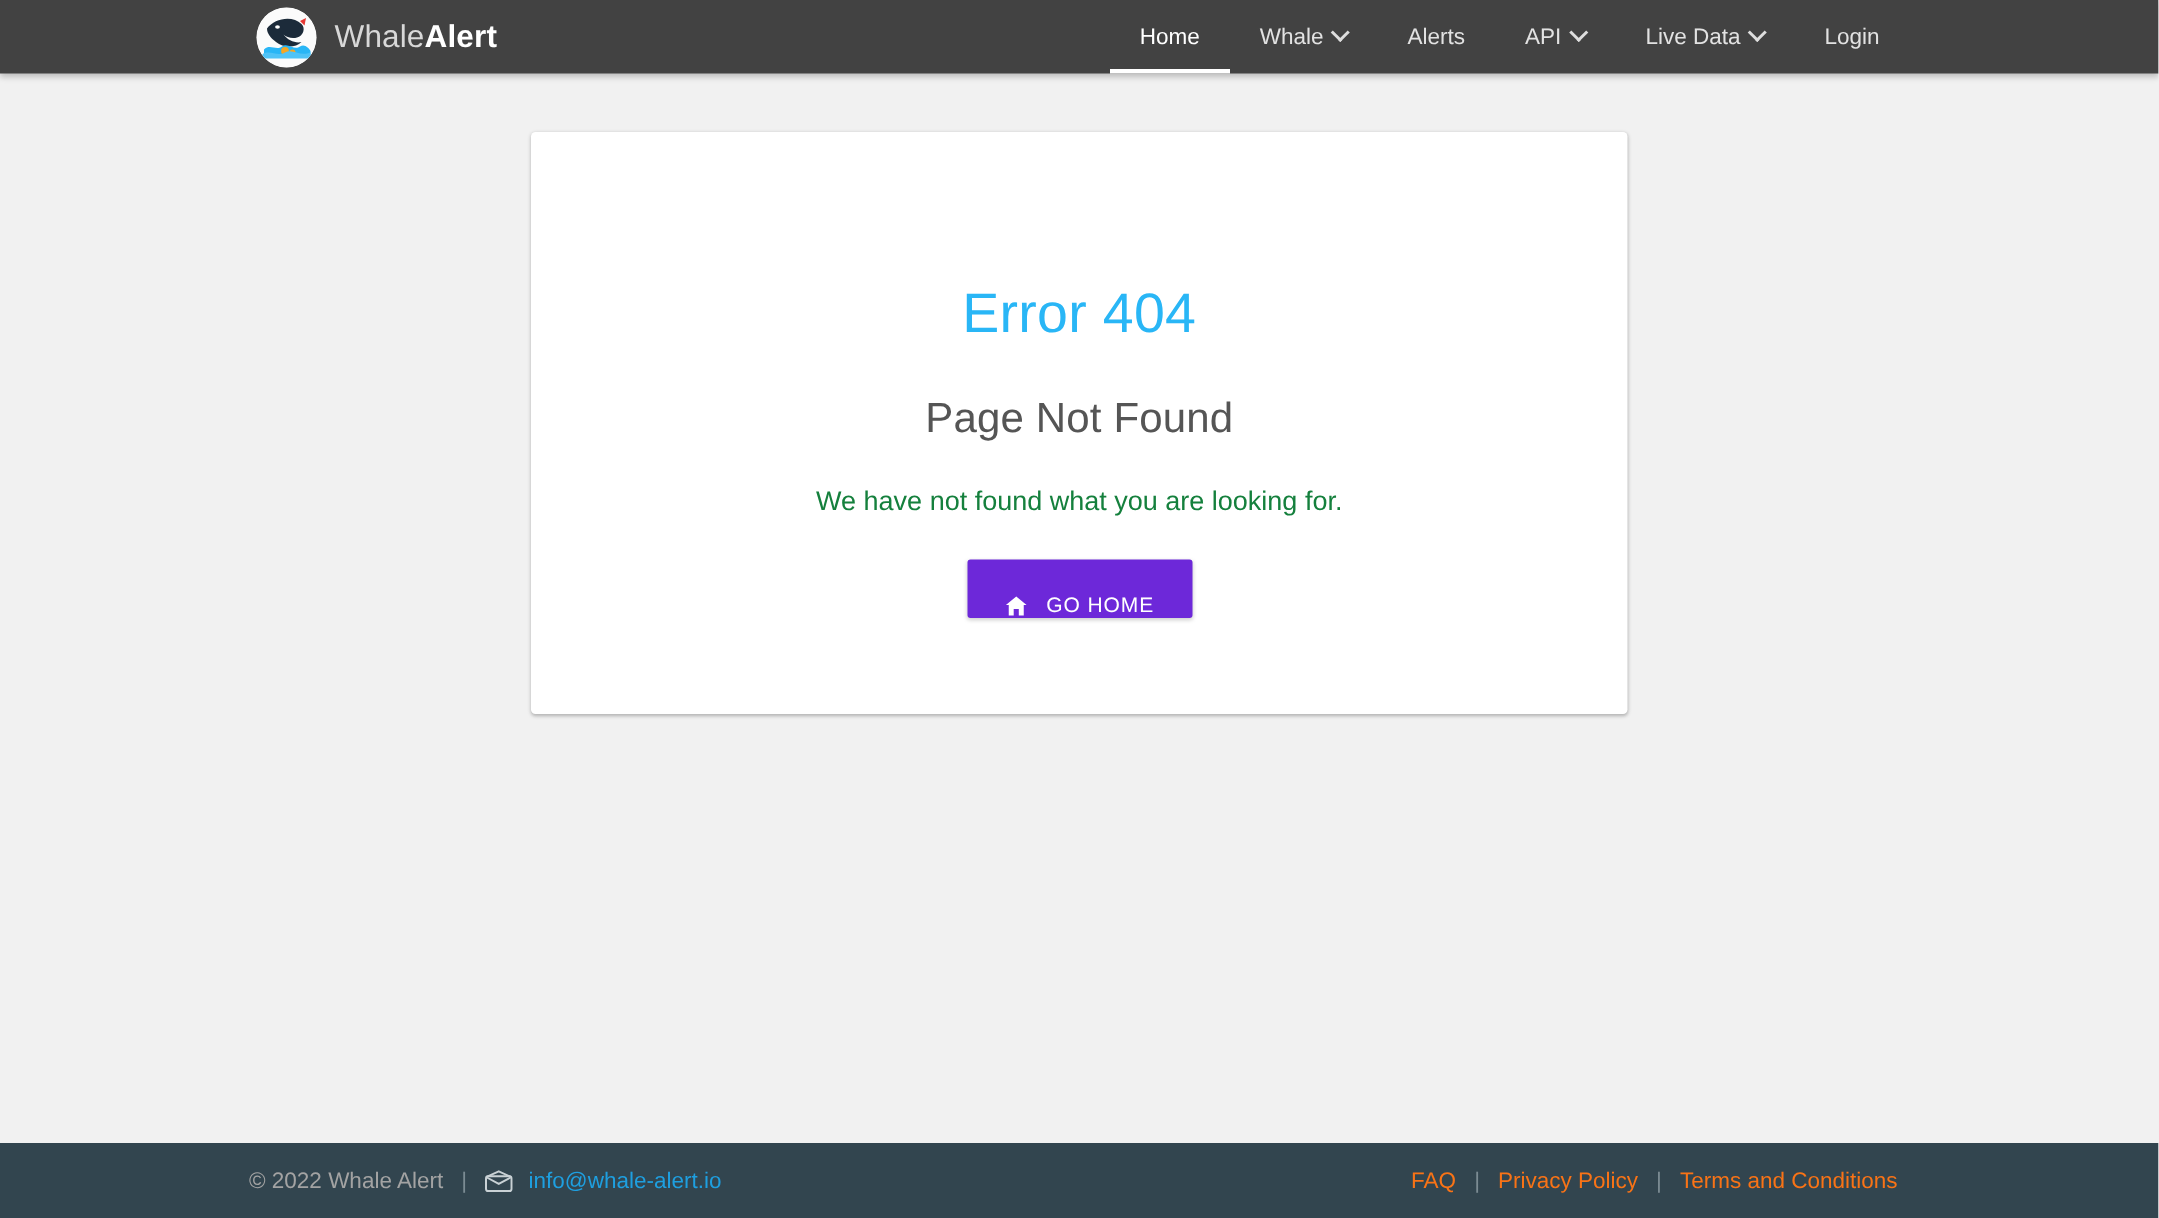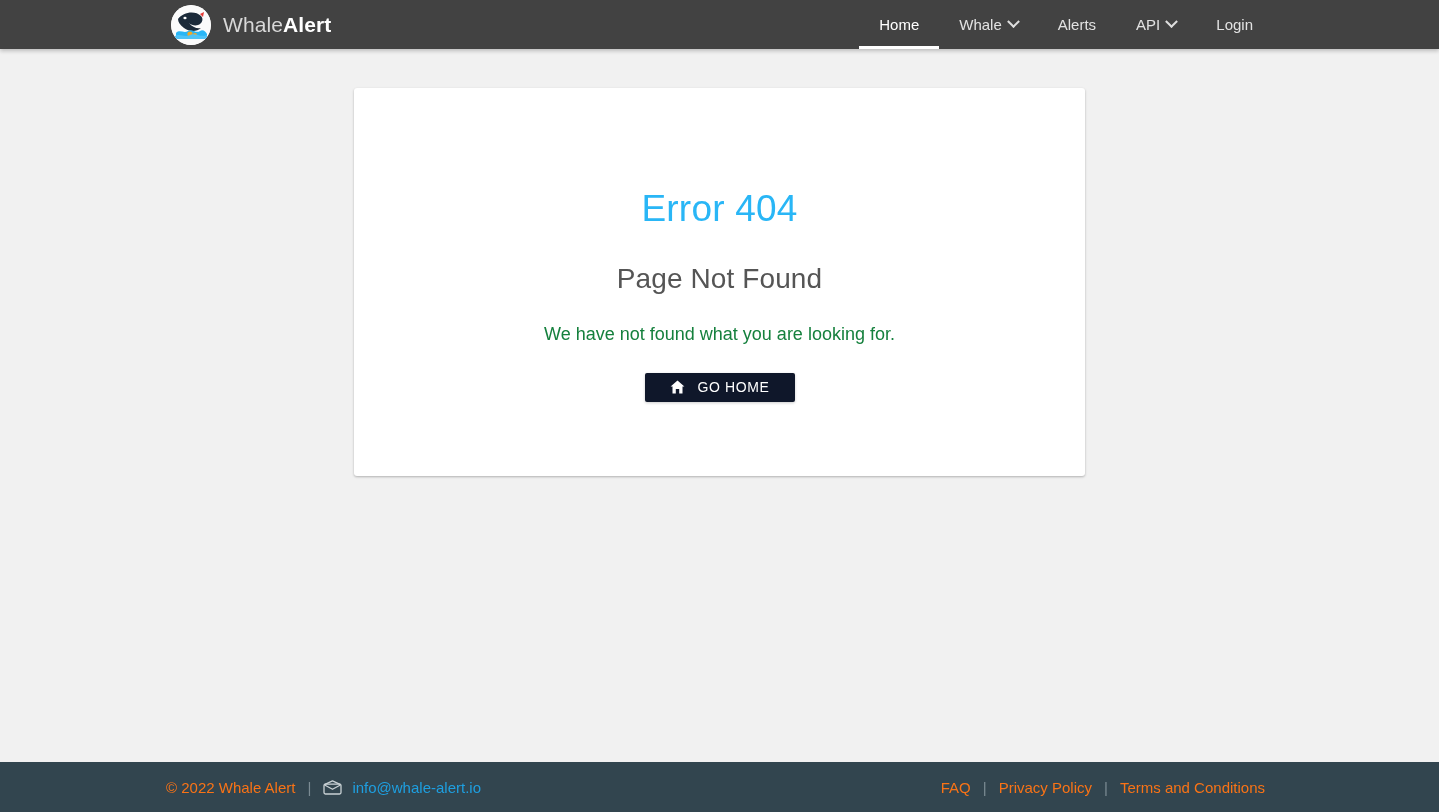--- a/index.html
+++ b/index.html
@@ -140,30 +140,30 @@
   }
   .err-desc {
     margin: 0;
     padding-top: 29px;
     font-size: 18px;
     color: #15803d;
   }
   .go-home-btn {
     margin-top: 28px;
     width: 150px;
-    height: 29px;
-    background: #0f172a;
+    height: 39px;
+    background: #6d28d9;
     border: none;
     border-radius: 2px;
     color: #ffffff;
     font-family: "Liberation Sans", sans-serif;
     font-size: 14px;
     letter-spacing: .6px;
     display: flex;
-    align-items: center;
+    align-items: flex-end;
     justify-content: center;
     gap: 13px;
     cursor: pointer;
     box-shadow: 0 1px 3px rgba(0,0,0,0.2);
   }
   .go-home-btn svg { display: block; }
 
   
   .footer {
     position: absolute;
@@ -187,21 +187,21 @@
   }
   .footer-right {
     position: absolute;
     right: 174px;
     top: 0;
     height: 50px;
     display: flex;
     align-items: center;
     white-space: nowrap;
   }
-  .copyright { color: #f97316; }
+  .copyright { color: #a3a3a3; }
   .sep {
     color: #7b8b93;
     padding: 0 12px;
   }
   .mail-icon { display: flex; align-items: center; margin-right: 10px; }
   .mail-icon svg { display: block; }
   .flink {
     color: #f97316;
     text-decoration: none;
     cursor: pointer;
@@ -238,20 +238,24 @@
       <i class="chev"></i>
     </a>
     <a class="nav-item">
       <span>Alerts</span>
     </a>
     <a class="nav-item">
       <span>API</span>
       <i class="chev"></i>
     </a>
     <a class="nav-item">
+      <span>Live Data</span>
+      <i class="chev"></i>
+    </a>
+    <a class="nav-item">
       <span>Login</span>
     </a>
   </nav>
 </div>
 
 <div class="main">
   <div class="card">
     <h1 class="err-title">Error 404</h1>
     <h2 class="err-sub">Page Not Found</h2>
     <p class="err-desc">We have not found what you are looking for.</p>

